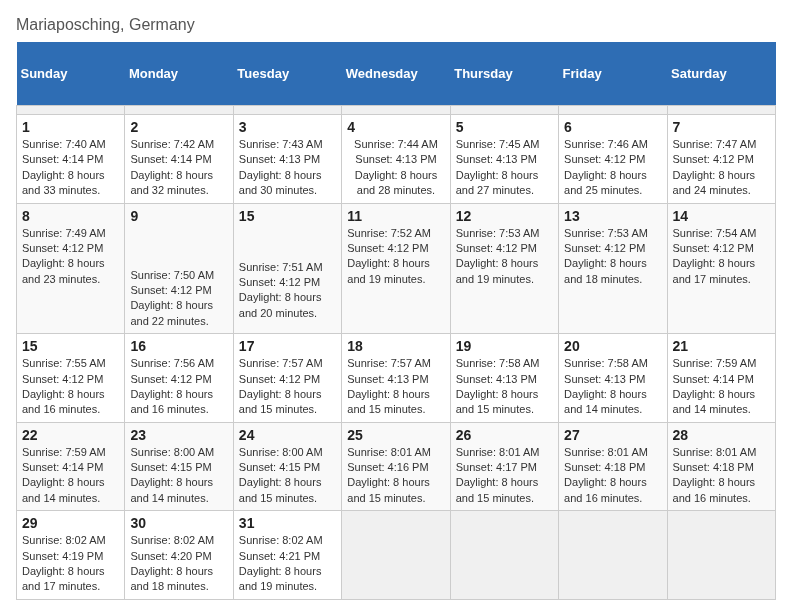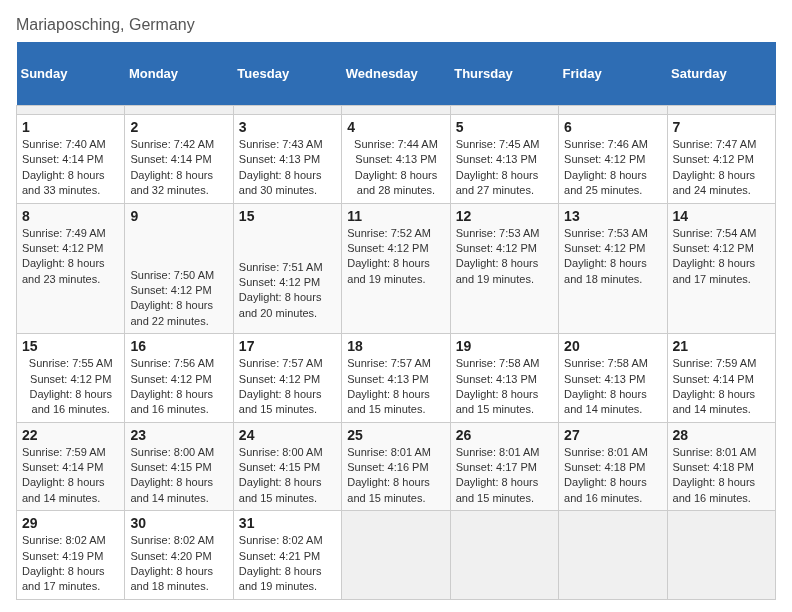--- a/index.html
+++ b/index.html
@@ -202,21 +202,21 @@
           <span class="day-number">14</span>
           <div class="day-info" style="white-space: pre-line;">Sunrise: 7:54 AM
 Sunset: 4:12 PM
 Daylight: 8 hours
 and 17 minutes.</div>
         </td>
       </tr>
       <tr>
         <td>
           <span class="day-number">15</span>
-          <div class="day-info" style="white-space: pre-line; text-align: center;">Sunrise: 7:55 AM
+          <div class="day-info" style="white-space: pre-line;">Sunrise: 7:55 AM
 Sunset: 4:12 PM
 Daylight: 8 hours
 and 16 minutes.</div>
         </td>
         <td>
           <span class="day-number">16</span>
           <div class="day-info" style="white-space: pre-line;">Sunrise: 7:56 AM
 Sunset: 4:12 PM
 Daylight: 8 hours
 and 16 minutes.</div>

